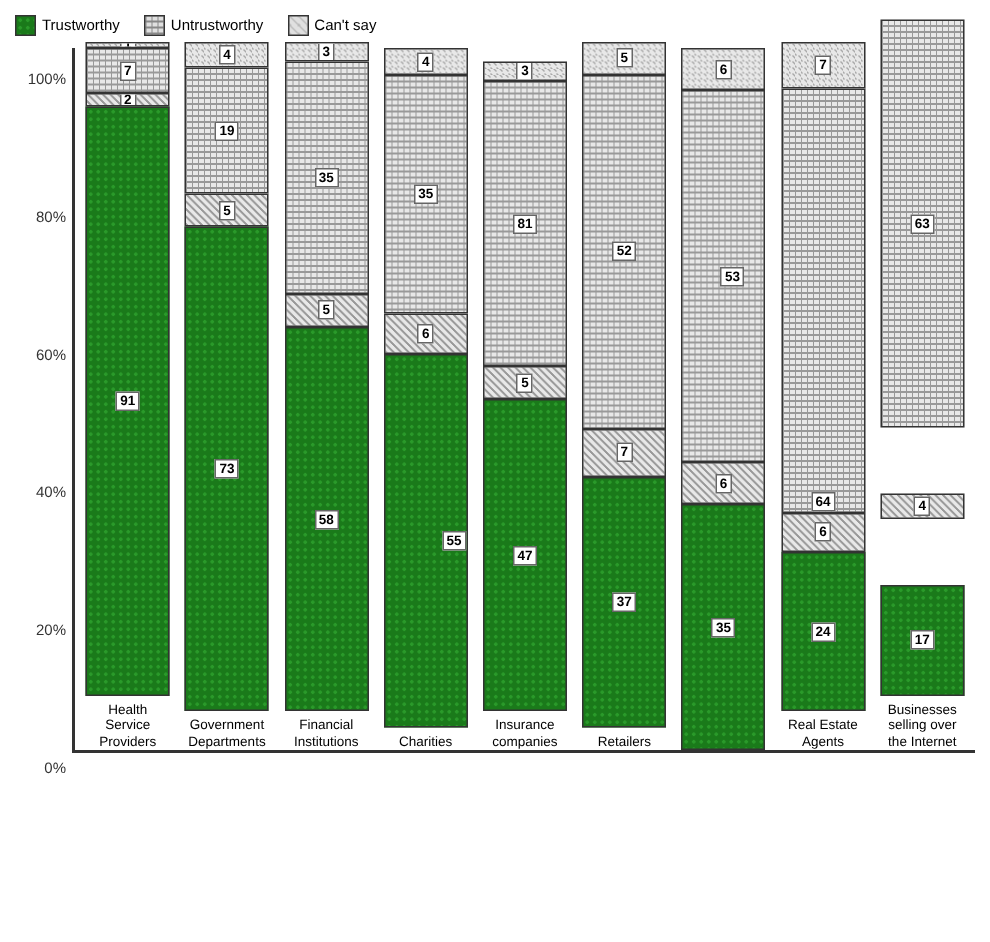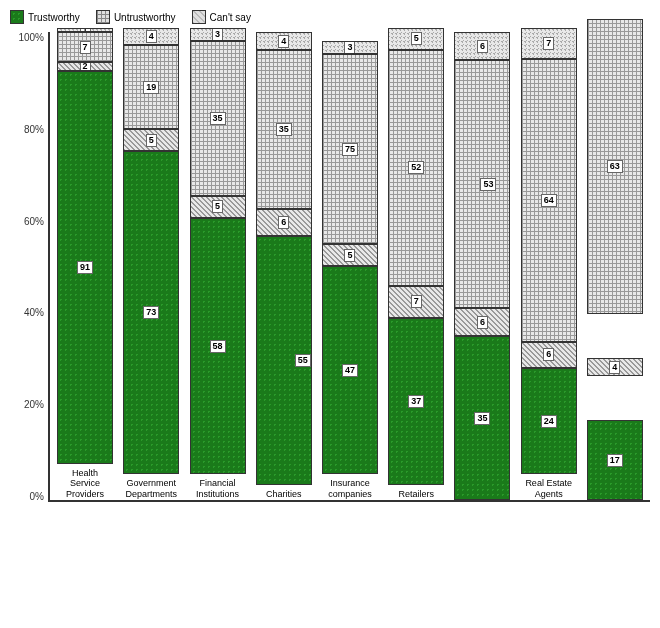--- a/index.html
+++ b/index.html
@@ -2,21 +2,21 @@
 <html><head>
   <meta charset="utf-8">
   <style>
     * { box-sizing: border-box; margin: 0; padding: 0; }
     body { font-family: Arial, sans-serif; font-size: 11px; background: #fff; width: 660px; height: 628px; overflow: hidden; }
     .chart-container { width: 660px; height: 628px; padding: 10px 10px 10px 10px; }
     .legend { display: flex; flex-direction: row; gap: 16px; margin-bottom: 8px; flex-wrap: wrap; align-items: center; }
     .legend-item { display: flex; align-items: center; gap: 4px; font-size: 10px; }
     .legend-box { width: 14px; height: 14px; border: 1px solid #333; flex-shrink: 0; }
     .chart-area { display: flex; flex-direction: row; width: 100%; height: 530px; }
-    .y-axis { display: flex; flex-direction: column; justify-content: space-between; width: 38px; height: 470px; margin-top: 0px; align-items: flex-end; padding-right: 4px; }
+    .y-axis { display: flex; flex-direction: column; justify-content: space-between; width: 38px; height: 470px; margin-top: 16px; align-items: flex-end; padding-right: 4px; }
     .y-label { font-size: 10px; color: #333; }
     .bars-area { display: flex; flex-direction: row; flex: 1; height: 470px; align-items: flex-end; gap: 4px; border-left: 2px solid #333; border-bottom: 2px solid #333; padding: 0 4px; position: relative; }
     .bar-group { display: flex; flex-direction: column; align-items: center; flex: 1; height: 100%; justify-content: flex-end; }
     .bar { width: 90%; display: flex; flex-direction: column; height: 100%; position: relative; }
     .bar-segment { width: 100%; display: flex; align-items: center; justify-content: center; font-size: 9px; font-weight: bold; color: #fff; border: 1px solid #333; position: relative; overflow: hidden; }
     .bar-segment.trustworthy { background-color: #1a7a1a; background-image: radial-gradient(circle, #2a9a2a 1px, transparent 1px); background-size: 5px 5px; }
     .bar-segment.neither { background-color: #e8e8e8; background-image: repeating-linear-gradient(45deg, #999 0, #999 1px, transparent 0, transparent 50%); background-size: 5px 5px; color: #333; }
     .bar-segment.untrustworthy { background-color: #e8e8e8; background-image: repeating-linear-gradient(0deg, #999 0, #999 1px, transparent 0, transparent 4px), repeating-linear-gradient(90deg, #999 0, #999 1px, transparent 0, transparent 4px); background-size: 4px 4px; color: #333; }
     .bar-segment.cantSay { background-color: #e8e8e8; background-image: repeating-linear-gradient(45deg, #aaa 0, #aaa 1px, transparent 0, transparent 4px); background-size: 4px 4px; color: #333; }
     .bar-label { text-align: center; font-size: 9px; margin-top: 4px; line-height: 1.2; color: #000; width: 100%; }
@@ -121,21 +121,21 @@
             </div>
           </div>
           <div class="bar-label">Charities</div>
         </div>
         <div class="bar-group">
           <div class="bar" style="height: 100%; display: flex; flex-direction: column; justify-content: flex-end;">
             <div class="bar-segment cantSay" style="height: 3%; min-height: 2px; flex-shrink: 0;">
               <span class="segment-label">3</span>
             </div>
             <div class="bar-segment untrustworthy" style="height: 43%; min-height: 2px; flex-shrink: 0;">
-              <span class="segment-label">75</span>
+              <span class="segment-label">81</span>
             </div>
             <div class="bar-segment neither" style="height: 5%; min-height: 2px; flex-shrink: 0;">
               <span class="segment-label">5</span>
             </div>
             <div class="bar-segment trustworthy" style="height: 47%; min-height: 2px; flex-shrink: 0;">
               <span class="segment-label">47</span>
             </div>
           </div>
           <div class="bar-label">Insurance<br>companies</div>
         </div>
@@ -170,21 +170,21 @@
             <div class="bar-segment trustworthy" style="height: 35%; min-height: 2px; flex-shrink: 0;">
               <span class="segment-label">35</span>
             </div>
           </div>
         </div>
         <div class="bar-group">
           <div class="bar" style="height: 100%; display: flex; flex-direction: column; justify-content: flex-end;">
             <div class="bar-segment cantSay" style="height: 7%; min-height: 2px; flex-shrink: 0;">
               <span class="segment-label">7</span>
             </div>
-            <div class="bar-segment untrustworthy" style="height: 64%; min-height: 2px; flex-shrink: 0;">
+            <div class="bar-segment untrustworthy" style="height: 64%; min-height: 2px; flex-shrink: 0; align-items: flex-end;">
               <span class="segment-label">64</span>
             </div>
             <div class="bar-segment neither" style="height: 6%; min-height: 2px; flex-shrink: 0;">
               <span class="segment-label">6</span>
             </div>
             <div class="bar-segment trustworthy" style="height: 24%; min-height: 2px; flex-shrink: 0;">
               <span class="segment-label">24</span>
             </div>
           </div>
           <div class="bar-label">Real Estate<br>Agents</div>
@@ -197,16 +197,17 @@
             <div class="bar-segment untrustworthy" style="height: 63%; min-height: 2px; flex-shrink: 0;">
               <span class="segment-label">63</span>
             </div>
             <div class="bar-segment neither" style="height: 4%; min-height: 2px; flex-shrink: 0;">
               <span class="segment-label">4</span>
             </div>
             <div class="bar-segment trustworthy" style="height: 17%; min-height: 2px; flex-shrink: 0;">
               <span class="segment-label">17</span>
             </div>
           </div>
+          <div class="bar-label">Businesses<br>selling over<br>the Internet</div>
         </div>
       </div>
   </div>
 </div>
 
 </body></html>

